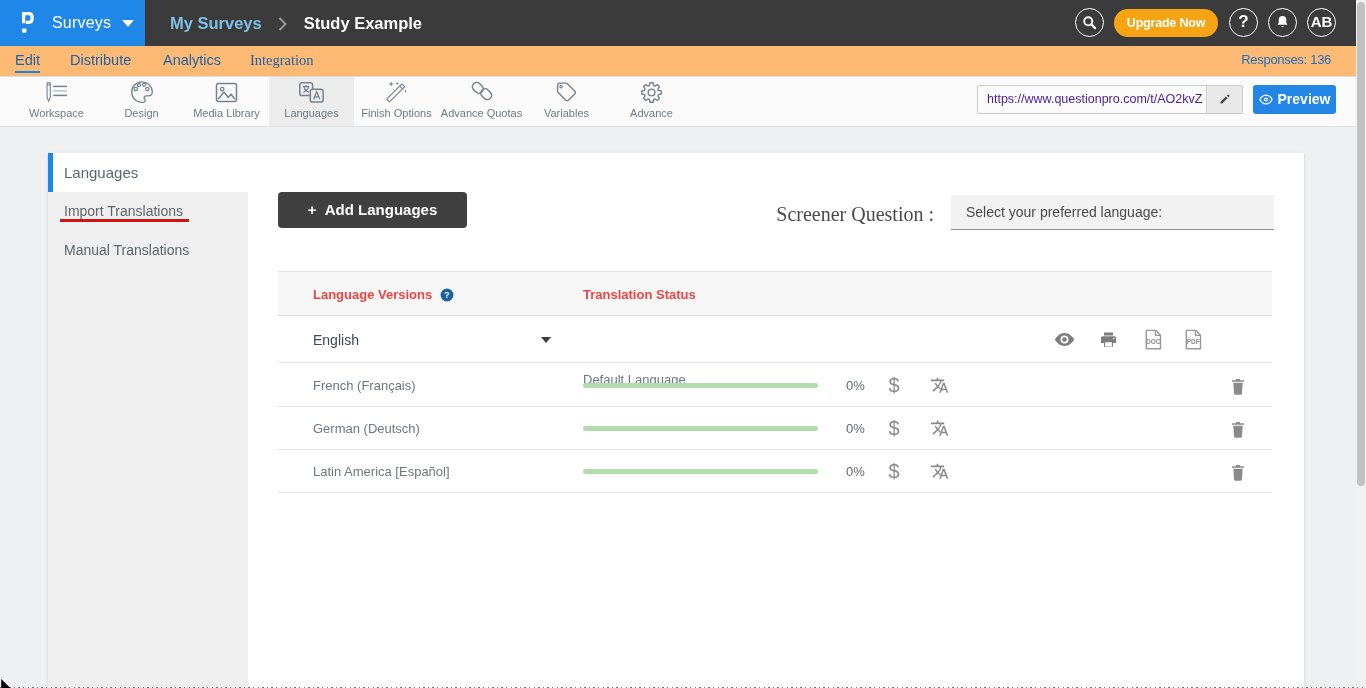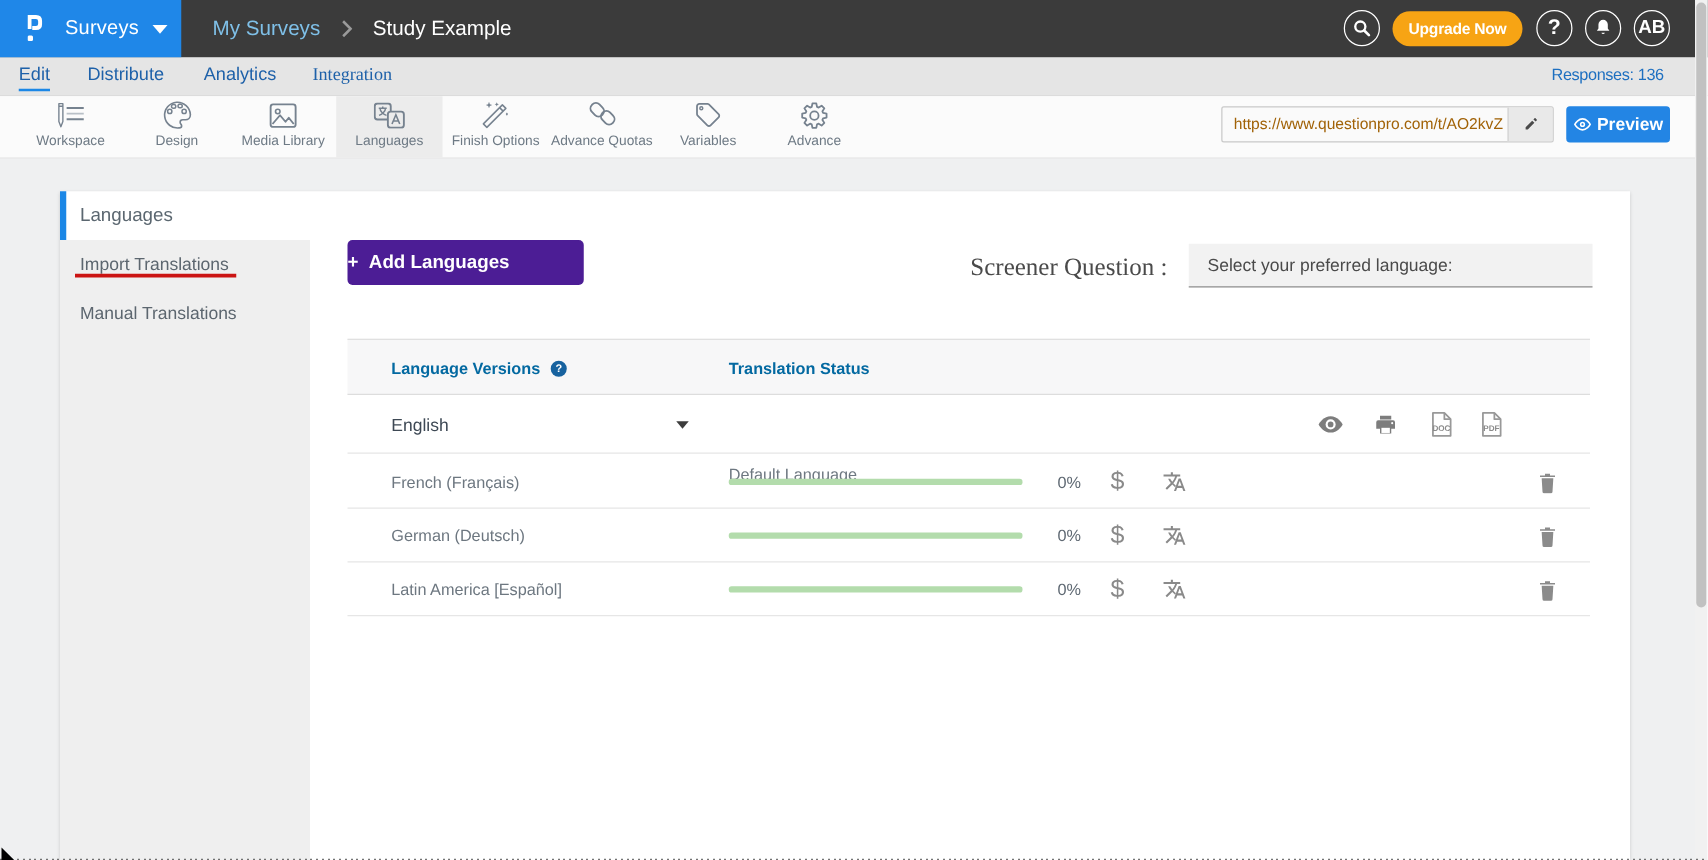--- a/index.html
+++ b/index.html
@@ -6,62 +6,62 @@
 html,body { width:1366px; height:688px; overflow:hidden; }
 body { font-family:"Liberation Sans", sans-serif; background:#fff; position:relative; }
 .abs { position:absolute; }
 
 
 #topbar { position:absolute; left:0; top:0; width:1366px; height:46px; background:#3b3b3b; }
 #logo { position:absolute; left:0; top:0; width:145px; height:46px; background:#1f87e8; }
 #logo svg { position:absolute; left:17px; top:12px; }
 #logo .t { position:absolute; left:52px; top:0; height:32px; line-height:46px; color:#fff; font-size:16px; letter-spacing:0.2px; }
 #logo .c { position:absolute; left:122px; top:20px; width:0; height:0; border-left:6px solid transparent; border-right:6px solid transparent; border-top:7px solid #fff; }
-#crumb { position:absolute; left:170px; top:0; height:46px; line-height:46px; font-size:16.5px; color:#fff; }
+#crumb { position:absolute; left:170px; top:0; height:46px; line-height:46px; font-size:16.5px; color:#fff;font-weight:bold; }
 #crumb .a { color:#7fc0e8; }
 #crumb .sep { padding:0 16.5px; }
 .circ { position:absolute; top:8px; width:29px; height:29px; border:1.6px solid #fff; border-radius:50%; color:#fff; text-align:center; }
 #upg { position:absolute; left:1114px; top:9px; width:104px; height:28px; background:#f7a414; border-radius:14px; color:#fff; font-weight:bold; font-size:12.5px; letter-spacing:-0.2px; text-align:center; line-height:28px; }
 
 
-#nav { position:absolute; left:0; top:46px; width:1366px; height:31px; background:#e5e5e5; border-bottom:1px solid #dcdcdc; }
+#nav { position:absolute; left:0; top:46px; width:1366px; height:31px; background:#fdba74; border-bottom:1px solid #dcdcdc; }
 #nav a { position:absolute; top:0; height:30px; line-height:28px; font-size:14.5px; color:#1e61a9; text-decoration:none; }
 #nav .edit u { text-decoration:none; border-bottom:2px solid #1b87e6; padding-bottom:3px; }
 #resp { position:absolute; right:35px; top:0; height:30px; line-height:28px; font-size:13px; letter-spacing:-0.3px; color:#1d6fc0; }
 
 
 #toolbar { position:absolute; left:0; top:77px; width:1366px; height:50px; background:#fbfbfb; border-bottom:1px solid #e2e2e2; }
 .titem { position:absolute; top:0; width:85px; height:49px; text-align:center; }
 .titem.on { background:#ececec; }
 .titem svg { display:block; margin:0 auto; }
 .titem .lb { position:absolute; left:-8px; right:-8px; top:30px; font-size:11px; color:#6e7a85; }
 #urlbox { position:absolute; left:977px; top:8px; width:266px; height:29px; border:1px solid #c9c9c9; border-radius:2px; background:#fafafa; }
-#urlbox .txt { position:absolute; left:9px; top:0; height:27px; line-height:27px; font-size:12.5px; color:#a16207; }
+#urlbox .txt { position:absolute; left:9px; top:0; height:27px; line-height:27px; font-size:12.5px; color:#4c1d95; }
 #urlbox .pen { position:absolute; right:0; top:0; width:36px; height:27px; background:#e9e9e9; border-left:1px solid #d2d2d2; text-align:center; }
 #preview { position:absolute; left:1253px; top:8px; width:83px; height:29px; background:#2385e4; border-radius:3px; color:#fff; font-size:14px; font-weight:bold; text-align:center; line-height:29px; }
 
 
 #contentbg { position:absolute; left:0; top:127px; width:1366px; height:561px; background:#eff0f1; }
 #card { position:absolute; left:48px; top:153px; width:1256px; height:535px; background:#fff; box-shadow:0 1px 3px rgba(0,0,0,0.15); }
 #accent { position:absolute; left:0; top:0; width:5px; height:39px; background:#1b87e6; }
 #cardtitle { position:absolute; left:16px; top:0; height:39px; line-height:39px; font-size:15px; color:#5b6770; }
 #sidebar { position:absolute; left:0; top:39px; width:200px; height:496px; background:#efefef; }
 .sitem { position:absolute; left:16px; font-size:14px; color:#5c666f; }
 #redline { position:absolute; left:12px; top:27px; width:129px; height:3px; background:#cb1413; }
 
 #main { position:absolute; left:200px; top:39px; width:1056px; height:496px; }
-#addbtn { position:absolute; left:30px; top:0; width:189px; height:36px; background:#4c1d95; border-radius:4px; color:#fff; font-size:15px; font-weight:bold; text-align:left; line-height:36px; }
+#addbtn { position:absolute; left:30px; top:0; width:189px; height:36px; background:#404040; border-radius:4px; color:#fff; font-size:15px; font-weight:bold; text-align:center; line-height:36px; }
 #screener { position:absolute; left:511px; top:11px; width:175px; font-size:20px; color:#4a4a4a; text-align:right;font-family:Liberation Serif, serif; }
 #select { position:absolute; left:703px; top:3px; width:323px; height:35px; background:#f2f2f2; border-bottom:1px solid #8f8f8f; }
 #select .txt { position:absolute; left:15px; top:0; height:34px; line-height:34px; font-size:14px; color:#4a4a4a; }
 
 
 #table { position:absolute; left:30px; top:79px; width:994px; }
 #thead { position:absolute; left:0; top:0; width:994px; height:45px; background:#f7f7f8; border-top:1px solid #e0e0e0; border-bottom:1px solid #ddd; }
-#thead .h { position:absolute; top:0; height:45px; line-height:45px; font-size:13px; font-weight:bold; color:#0369a1;text-align:center; }
+#thead .h { position:absolute; top:0; height:45px; line-height:45px; font-size:13px; font-weight:bold; color:#ef4444;text-align:center; }
 .row { position:absolute; left:0; width:994px; border-bottom:1px solid #e6e6e6; }
 .row .name { position:absolute; left:35px; font-size:13px; color:#6d7780; }
 .row .stat { position:absolute; left:305px; font-size:13px; color:#6d7780;margin-top:40px; }
 .bar { position:absolute; left:305px; width:235px; height:4.6px; border-radius:2.3px; background:#b3dcac; }
 .pct { position:absolute; left:568px; font-size:13px; color:#5f6973; }
 .caret { position:absolute; left:263px; width:0; height:0; border-left:5px solid transparent; border-right:5px solid transparent; border-top:6px solid #3c3c3c; }
 
 
 #sbtrack { position:absolute; left:1356px; top:0; width:10px; height:688px; background:#f1f1f1; }
 #sbthumb { position:absolute; left:1357px; top:2px; width:8px; height:484px; background:#c1c1c1; border-radius:4px; }

